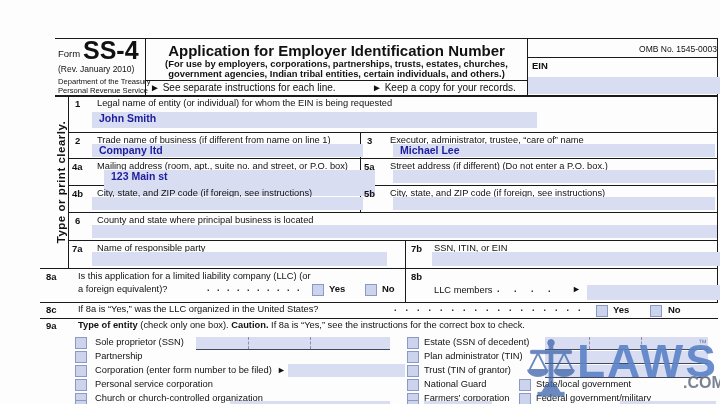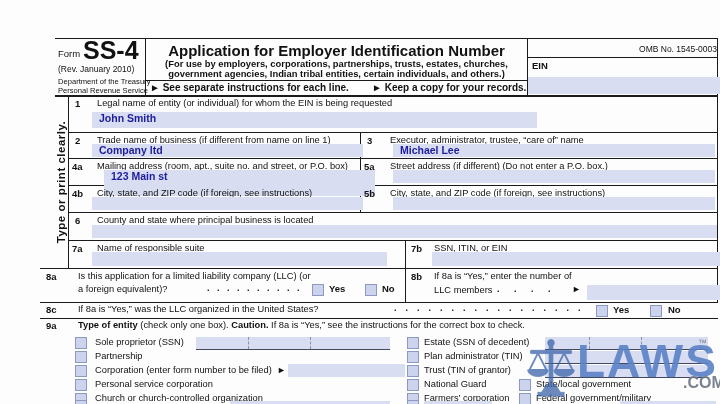--- a/index.html
+++ b/index.html
@@ -25,21 +25,21 @@
   .ssn-field .seg:nth-child(1){flex:0 0 27%;}
   .ssn-field .seg:nth-child(2){flex:0 0 31%;border-left:1px dashed #8a90ab;}
   .ssn-field .seg:nth-child(3){flex:1;border-left:1px dashed #8a90ab;}
   .ul-field{background:var(--field-blue,#d8ddf2);border-bottom:1px solid #44485e;}
   .side-rot{
     position:absolute;left:-4px;top:176px;width:130px;text-align:center;
     transform:rotate(-90deg);font-weight:bold;font-size:11.5px;letter-spacing:.5px;
   }
   .hdr-title{font-size:15px;font-weight:bold;text-align:center;white-space:nowrap;}
   .hdr-sub{font-size:9.4px;font-weight:bold;text-align:center;line-height:10.5px;white-space:nowrap;}
-  .instr{font-size:10px;font-weight:bold;white-space:nowrap;}
+  .instr{font-size:10px;font-weight:normal;white-space:nowrap;}
   .wm{opacity:.9;}
   .wm-brand{font-size:46px;font-weight:bold;letter-spacing:2px;color:var(--watermark-blue,#5b83c6);line-height:46px;}
   .wm-suffix{font-size:16px;font-weight:bold;color:#6d7688;}
   .wm-tm{font-size:9px;color:#6d7688;}
   .arrow{font-size:9px;}
 </style>
 </head>
 <body>
 
 <div id="page">
@@ -105,37 +105,36 @@
   <div class="abs field val" style="left:92px;top:197px;width:264px;height:13px"></div>
   <span class="abs num" style="left:364px;top:188px">5b</span>
   <span class="abs lbl" style="left:390px;top:188px">City, state, and ZIP code (if foreign, see instructions)</span>
   <div class="abs field val" style="left:393px;top:197px;width:315px;height:13px"></div>
 
   <span class="abs num" style="left:75px;top:215px">6</span>
   <span class="abs lbl" style="left:97px;top:215px">County and state where principal business is located</span>
   <div class="abs field val" style="left:92px;top:225px;width:618px;height:13px"></div>
 
   <span class="abs num" style="left:72px;top:243px">7a</span>
-  <span class="abs lbl" style="left:97px;top:243px">Name of responsible suite</span>
+  <span class="abs lbl" style="left:97px;top:243px">Name of responsible party</span>
   <div class="abs field val" style="left:92px;top:252px;width:288px;height:14px"></div>
   <span class="abs num" style="left:411px;top:243px">7b</span>
   <span class="abs lbl" style="left:434px;top:243px">SSN, ITIN, or EIN</span>
   <div class="abs field val" style="left:432px;top:252px;width:284px;height:14px"></div>
 
   <span class="abs num" style="left:46px;top:271px">8a</span>
   <span class="abs lbl" style="left:78px;top:271px">Is this application for a limited liability company (LLC) (or</span>
   <span class="abs lbl" style="left:78px;top:284px">a foreign equivalent)?</span>
   <span class="abs dots" style="left:207px;top:283px;width:100px;word-spacing:5px">. . . . . . . . . .</span>
   <div class="cb" style="left:312px;top:284px"></div>
   <span class="abs yn" style="left:329px;top:283px">Yes</span>
   <div class="cb" style="left:365px;top:284px"></div>
   <span class="abs yn" style="left:382px;top:283px">No</span>
 
   <span class="abs num" style="left:411px;top:271px">8b</span>
-  <span class="abs lbl" style="left:434px;top:271px">If 8a is “Yes,” enter the number of</span>
   <span class="abs lbl" style="left:434px;top:285px">LLC members</span>
   <span class="abs dots" style="left:497px;top:284px;width:72px;word-spacing:12px">. . . .</span>
   <span class="abs arrow bold" style="left:572px;top:284px">►</span>
   <div class="abs field val" style="left:587px;top:285px;width:129px;height:15px"></div>
 
   <span class="abs num" style="left:46px;top:304px">8c</span>
   <span class="abs lbl" style="left:78px;top:304px">If 8a is “Yes,” was the LLC organized in the United States?</span>
   <span class="abs dots" style="left:394px;top:303px;width:194px;word-spacing:6.5px">. . . . . . . . . . . . . . . . .</span>
   <div class="cb" style="left:596px;top:305px"></div>
   <span class="abs yn" style="left:613px;top:304px">Yes</span>

